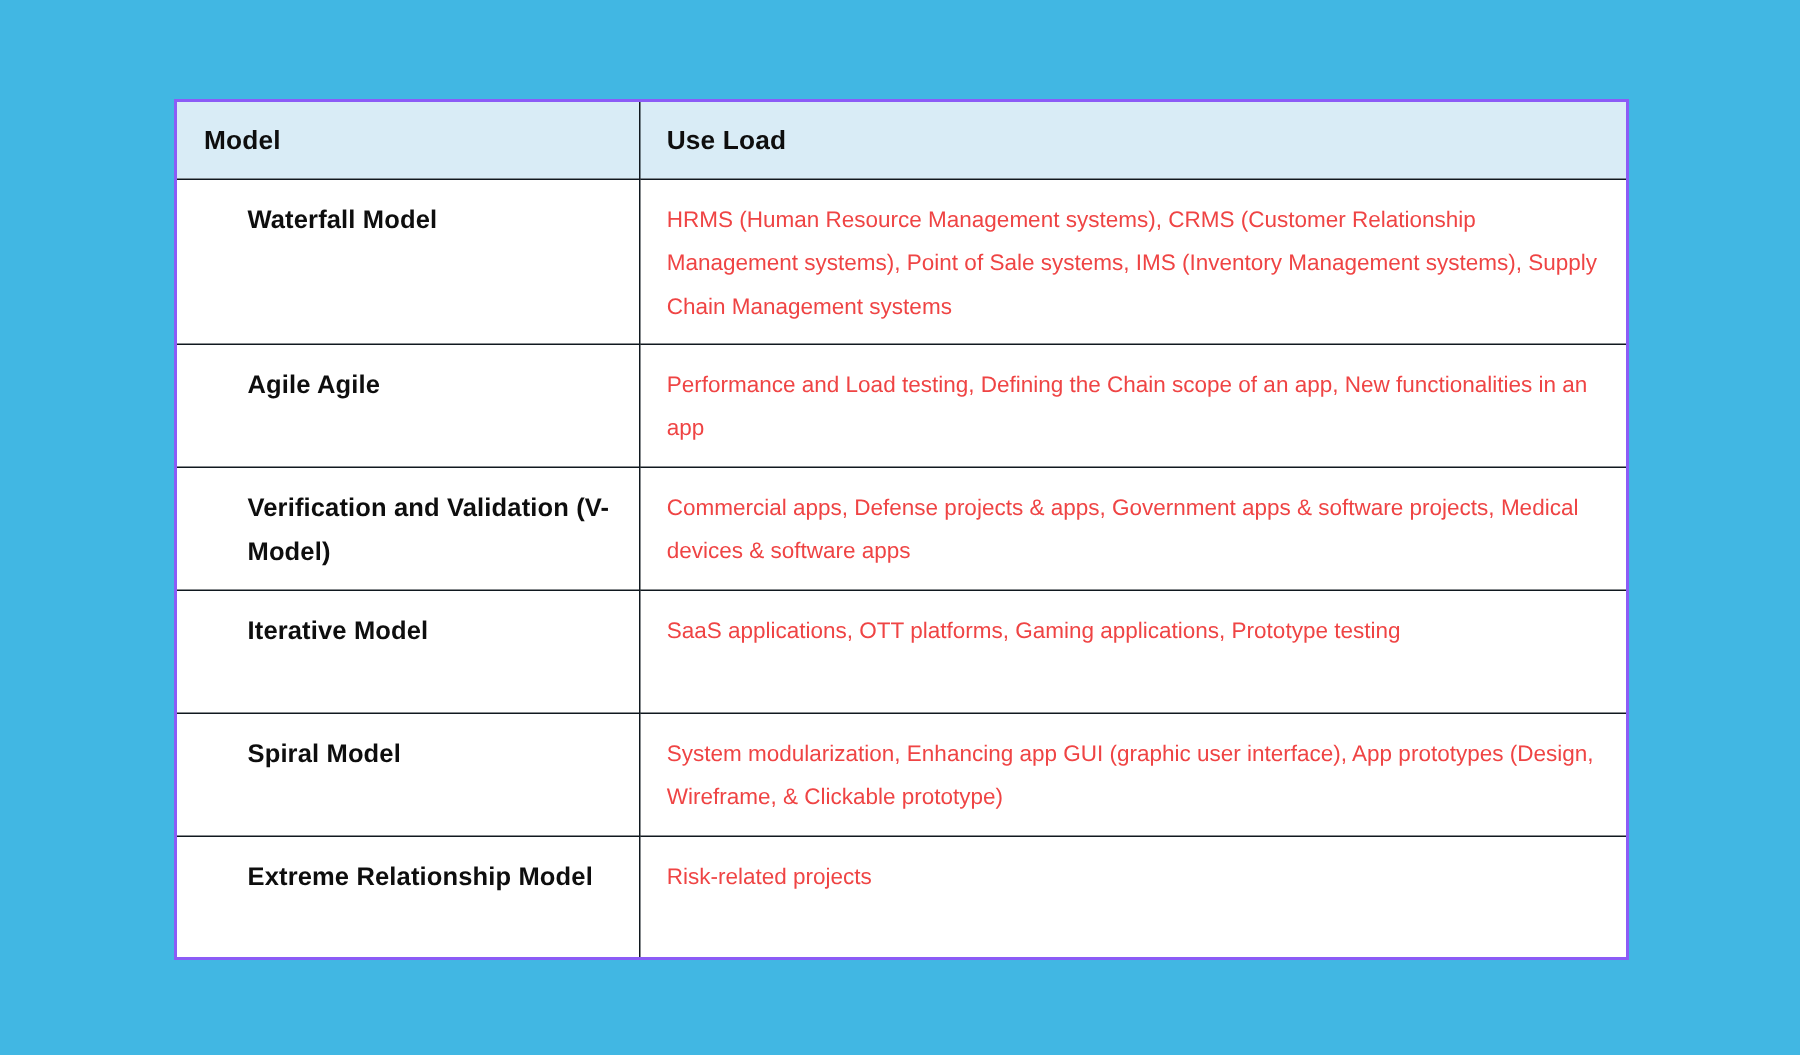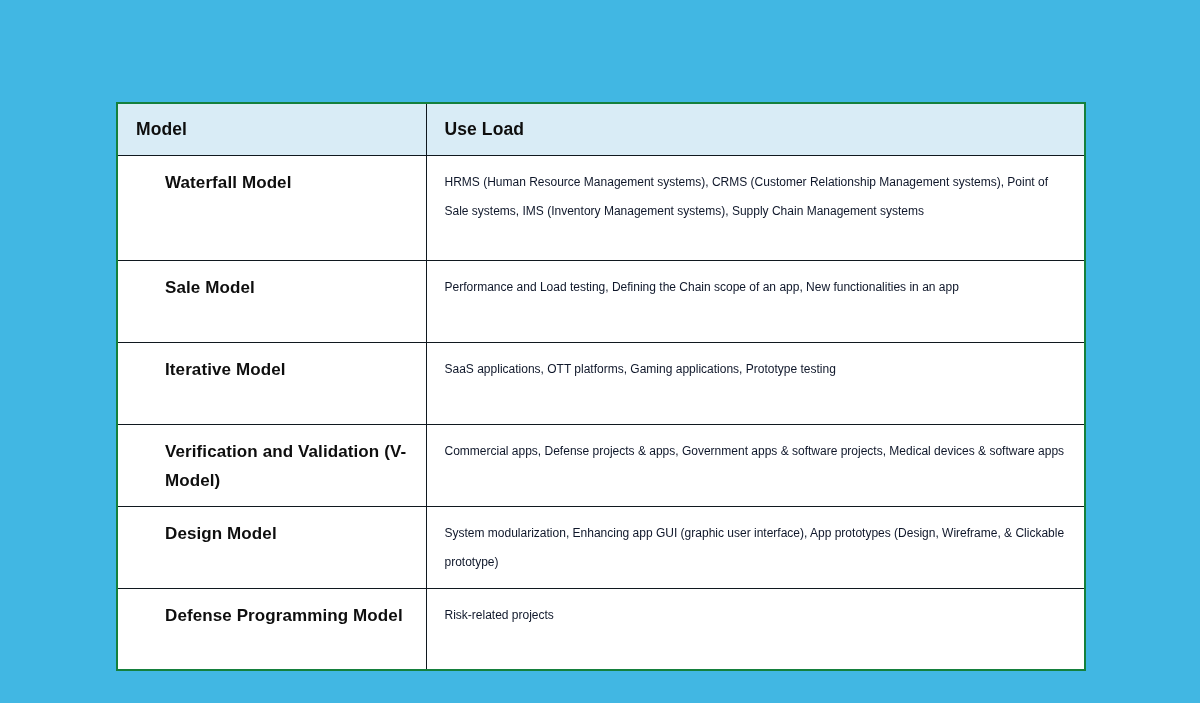--- a/index.html
+++ b/index.html
@@ -19,21 +19,21 @@
 
   table.sdlc {
     width: 100%;
     border-collapse: collapse;
     background: #ffffff;
     table-layout: fixed;
   }
   table.sdlc, table.sdlc th, table.sdlc td {
     border: 1px solid #10181f;
   }
-  table.sdlc { border: 2px solid #15803d; margin-top: 36px; }
+  table.sdlc { border: 2px solid #8b5cf6; }
 
   col.col-model { width: 309px; }
   col.col-usecases { width: 659px; }
 
   thead tr { height: 52px; }
   thead th {
     background: #d9ecf6;
     text-align: left;
     vertical-align: middle;
     padding: 0 18px;
@@ -53,22 +53,22 @@
   }
   td.model-cell {
     font-weight: 700;
     font-size: 17px;
     color: #0e0e0e;
     letter-spacing: 0.1px;
     padding-left: 47px;
   }
   td.usecases-cell {
     font-weight: 400;
-    font-size: 12px;
-    color: #0f172a;
+    font-size: 15px;
+    color: #ef4444;
   }
 </style>
 </head>
 <body>
 
 <div class="table-wrap">
   <table class="sdlc">
     <colgroup>
       <col class="col-model">
       <col class="col-usecases">
@@ -78,34 +78,34 @@
         <th>Model</th>
         <th>Use Load</th>
       </tr>
     </thead>
     <tbody>
       <tr class="tall">
         <td class="model-cell">Waterfall Model</td>
         <td class="usecases-cell">HRMS (Human Resource Management systems), CRMS (Customer Relationship Management systems), Point of Sale systems, IMS (Inventory Management systems), Supply Chain Management systems</td>
       </tr>
       <tr>
-        <td class="model-cell">Sale Model</td>
+        <td class="model-cell">Agile Agile</td>
         <td class="usecases-cell">Performance and Load testing, Defining the Chain scope of an app, New functionalities in an app</td>
+      </tr>
+      <tr>
+        <td class="model-cell">Verification and Validation (V-Model)</td>
+        <td class="usecases-cell">Commercial apps, Defense projects &amp; apps, Government apps &amp; software projects, Medical devices &amp; software apps</td>
       </tr>
       <tr>
         <td class="model-cell">Iterative Model</td>
         <td class="usecases-cell">SaaS applications, OTT platforms, Gaming applications, Prototype testing</td>
       </tr>
       <tr>
-        <td class="model-cell">Verification and Validation (V-Model)</td>
-        <td class="usecases-cell">Commercial apps, Defense projects &amp; apps, Government apps &amp; software projects, Medical devices &amp; software apps</td>
-      </tr>
-      <tr>
-        <td class="model-cell">Design Model</td>
+        <td class="model-cell">Spiral Model</td>
         <td class="usecases-cell">System modularization, Enhancing app GUI (graphic user interface), App prototypes (Design, Wireframe, &amp; Clickable prototype)</td>
       </tr>
       <tr>
-        <td class="model-cell">Defense Programming Model</td>
+        <td class="model-cell">Extreme Relationship Model</td>
         <td class="usecases-cell">Risk-related projects</td>
       </tr>
     </tbody>
   </table>
 </div>
 
 </body></html>

